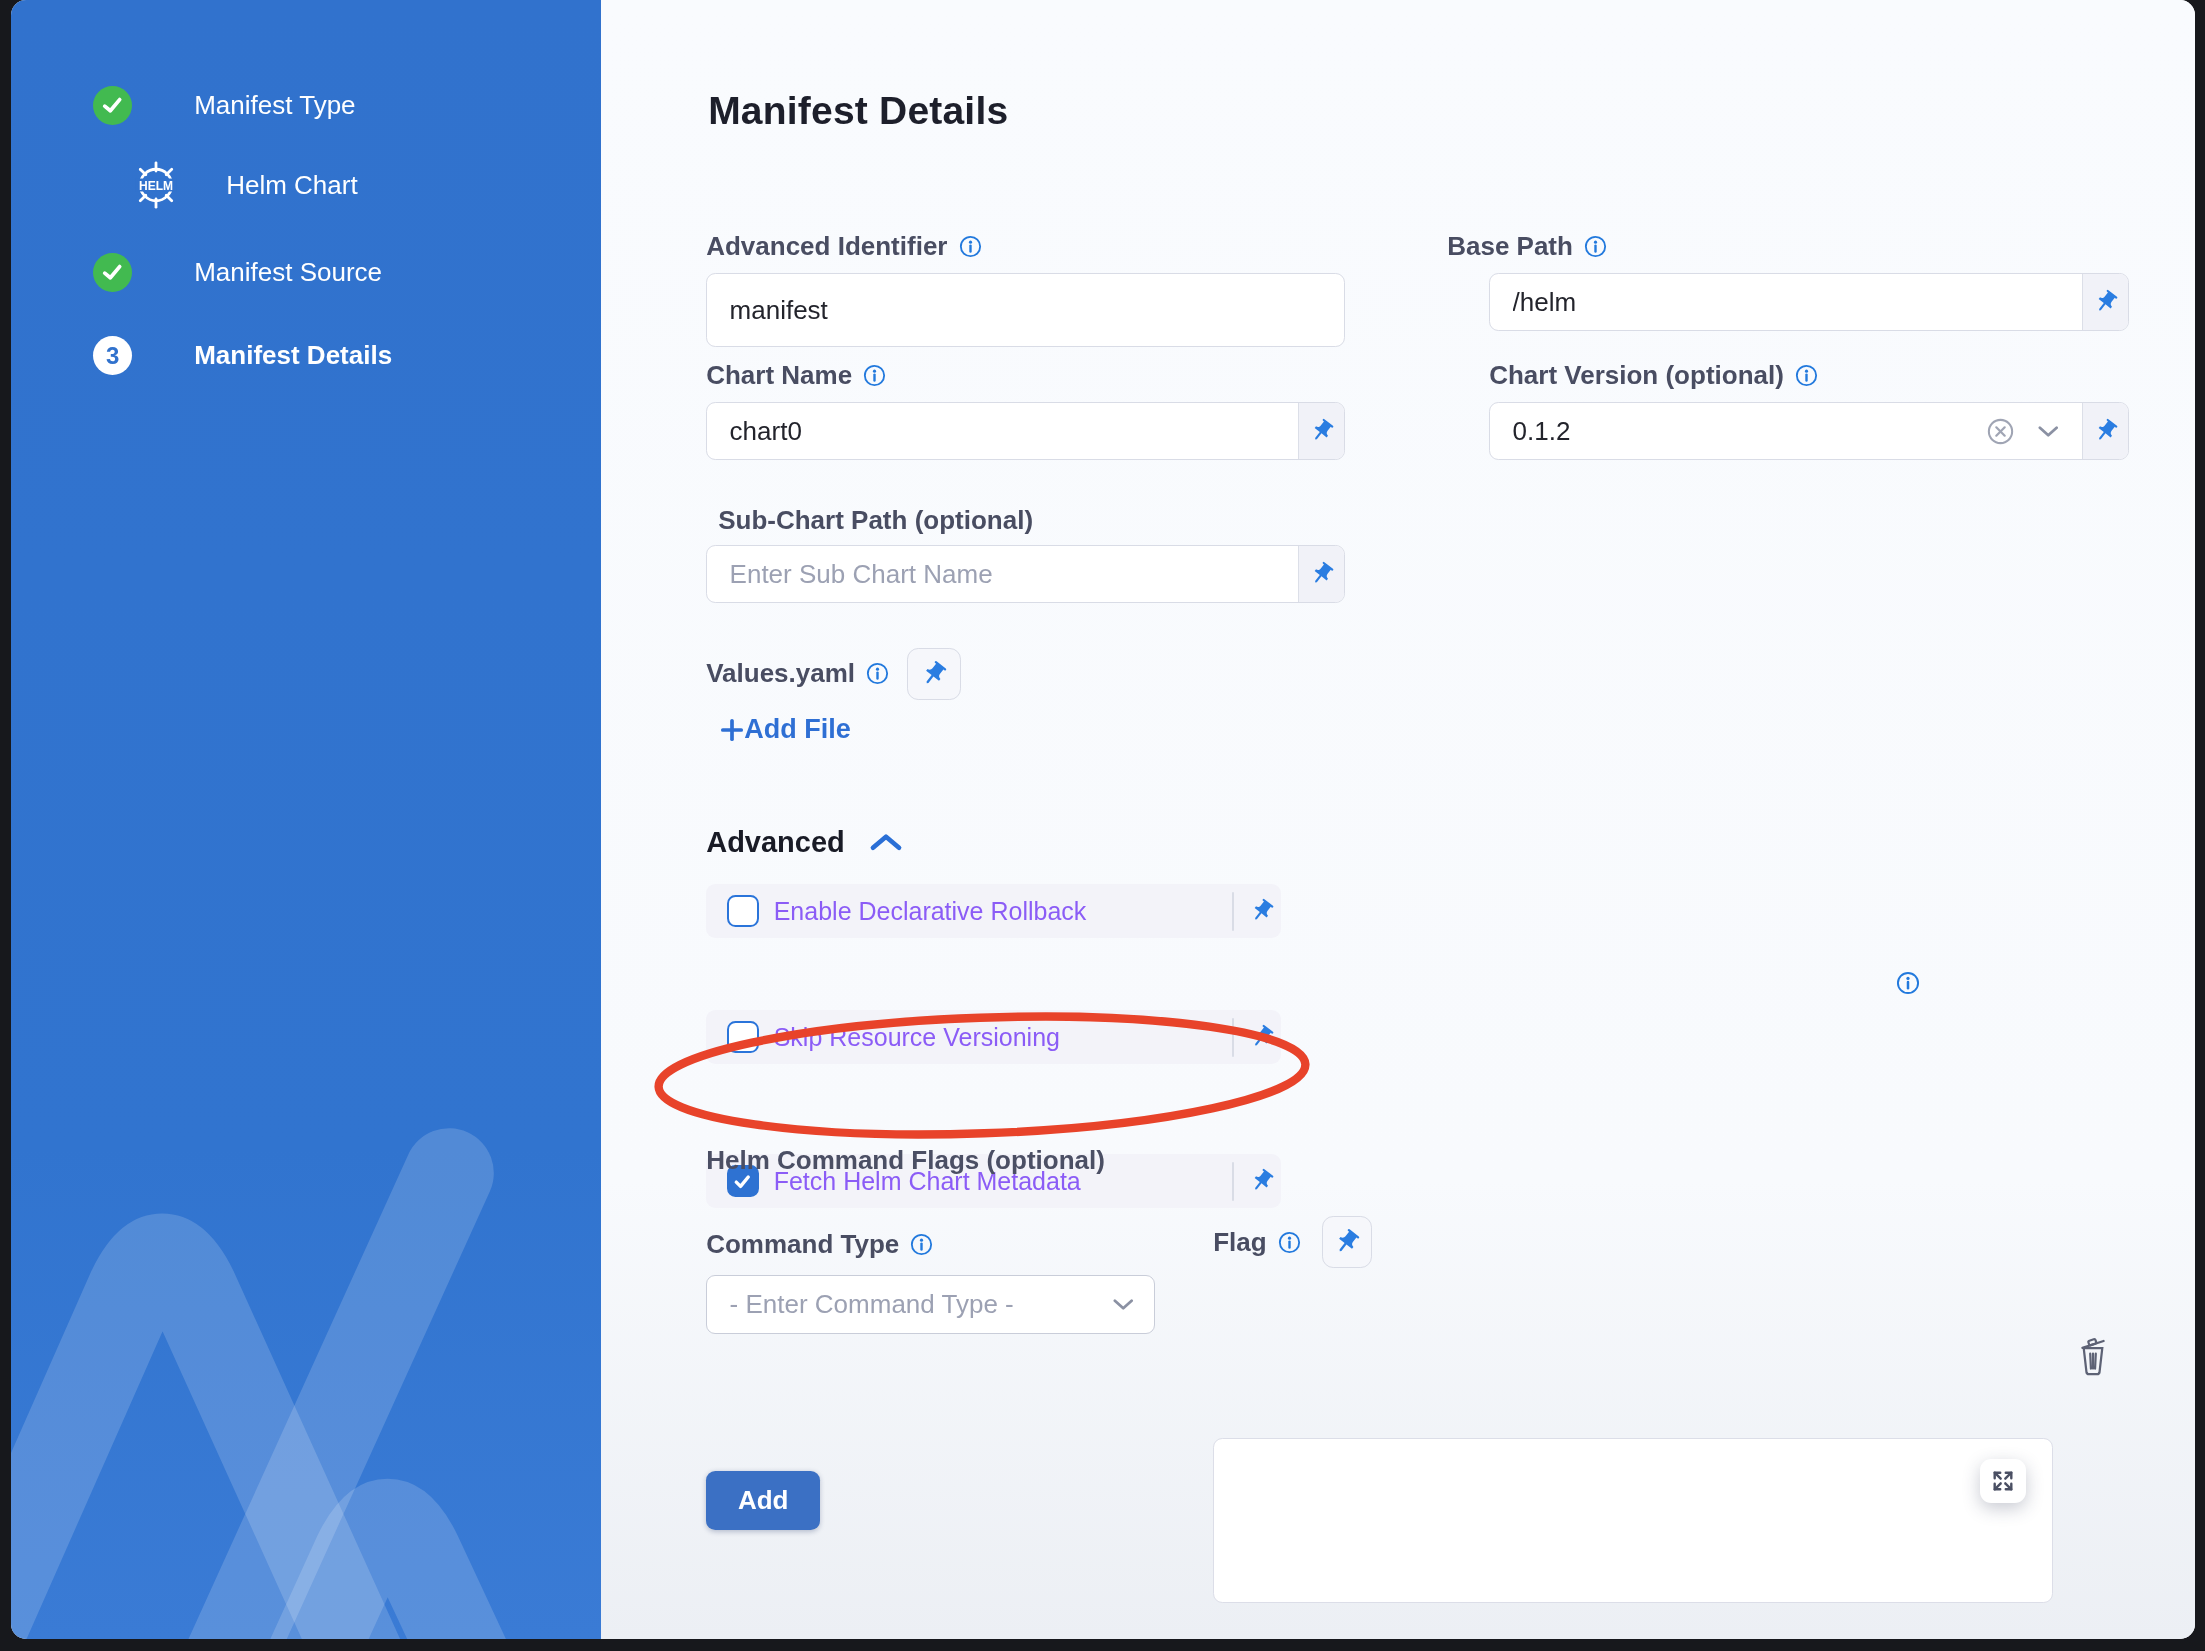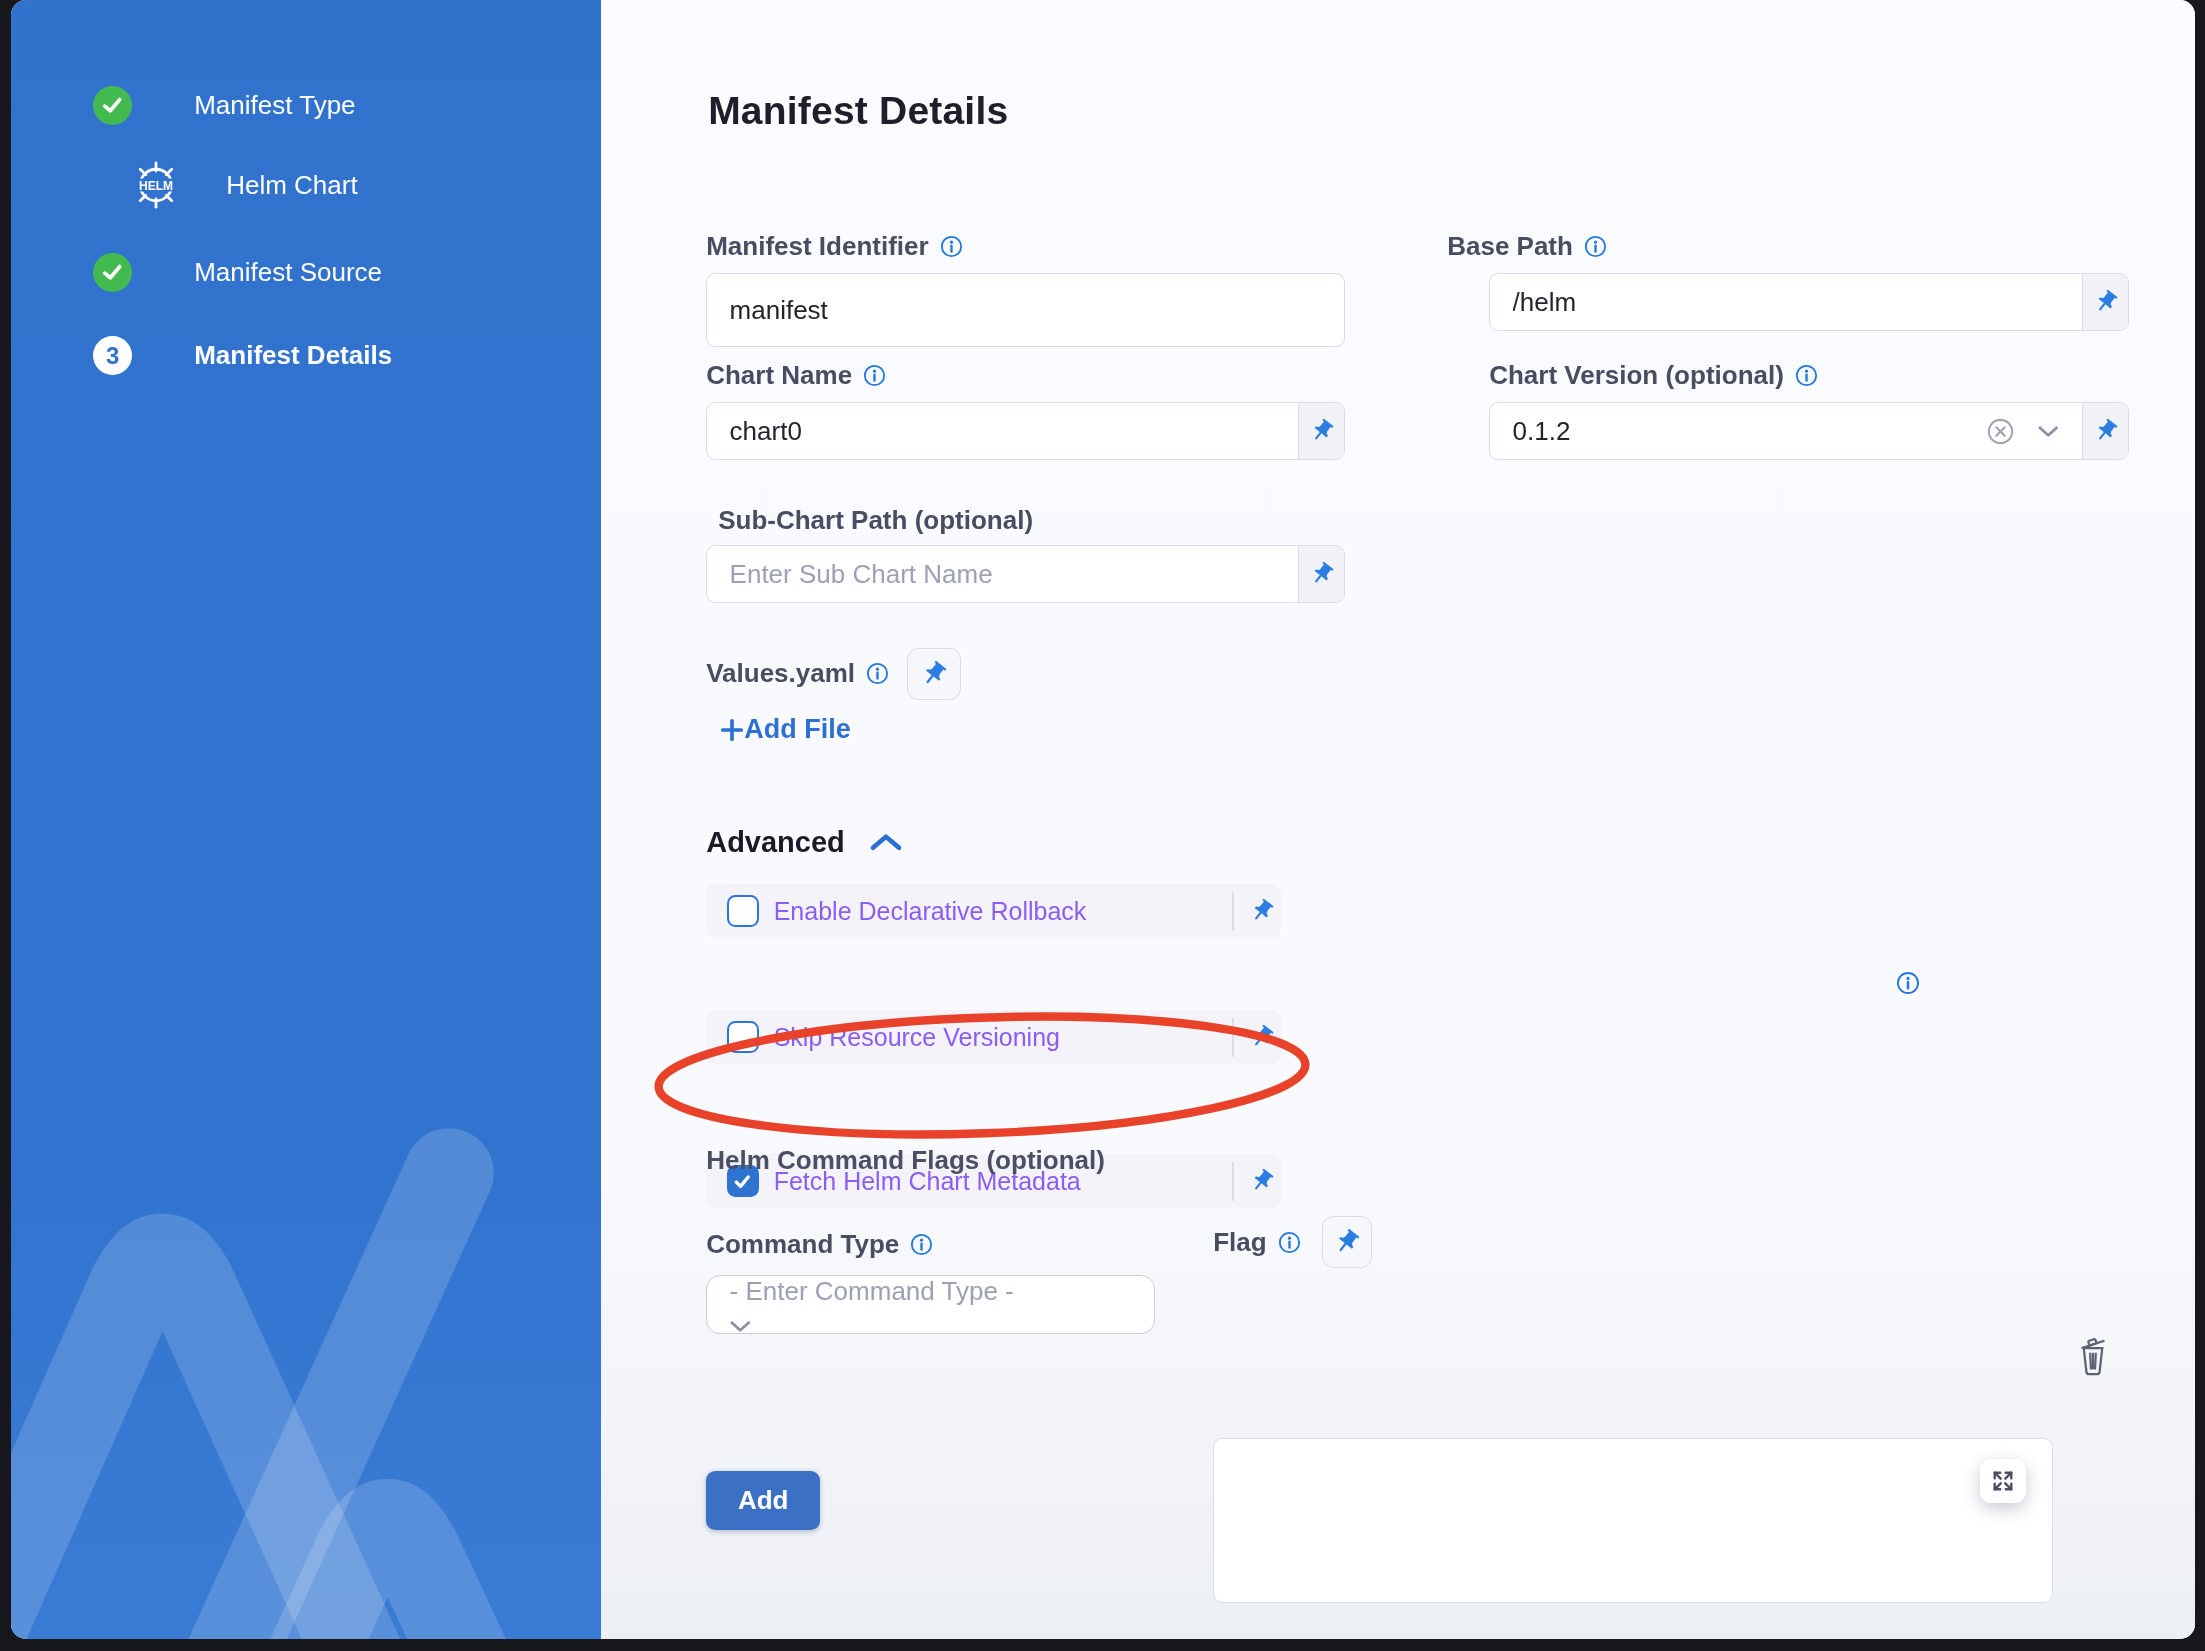--- a/index.html
+++ b/index.html
@@ -74,23 +74,23 @@
   .chk-row .cb{
     margin-left:20.5px;width:32px;height:32px;border-radius:8.4px;box-sizing:border-box;
     background:#ffffff;border:2.8px solid #2a74da;flex:0 0 auto;
     display:flex;align-items:center;justify-content:center;
   }
   .chk-row .cb.checked{background:#2e72d2;border-color:#2e72d2;}
   .chk-row .cb-label{margin-left:15px;font-size:25px;color:#8b5cf6;}
   .chk-row .divider{position:absolute;left:526px;top:7.5px;bottom:7.5px;width:1.9px;background:#d9dce6;border-radius:1.9px;}
   .chk-row .row-pin{position:absolute;left:537px;top:0;width:38px;height:100%;display:flex;align-items:center;justify-content:center;}
   .select-box{
-    width:449px;height:59px;background:#ffffff;border:1.9px solid #c9cdd9;border-radius:14px;
-    box-sizing:border-box;display:flex;align-items:flex-start;justify-content:space-between;
-    padding:0 20.5px 0 22.4px;cursor:pointer;flex-direction:column;
+    width:449px;height:59px;background:#ffffff;border:1.9px solid #c9cdd9;border-radius:9px;
+    box-sizing:border-box;display:flex;align-items:center;justify-content:space-between;
+    padding:0 20.5px 0 22.4px;cursor:pointer;
   }
   .select-box .ph{font-size:26px;color:#9ca1b3;white-space:nowrap;}
   .textarea-box{
     background:#ffffff;border:1.9px solid #dcdee8;border-radius:9.3px;box-sizing:border-box;position:relative;
   }
   .textarea-box textarea{
     position:absolute;inset:9.3px 65px 9.3px 13px;border:none;outline:none;resize:none;
     font-family:"Liberation Sans", sans-serif;font-size:24px;background:transparent;
   }
   .expand-btn{
@@ -161,21 +161,21 @@
         <path d="M 290 650 L 372 470 Q 404 402 436 470 L 520 650"></path>
       </g>
     </svg>
   </div>
 
   <div class="main">
 
     <div class="abs dialog-title">Manifest Details</div>
 
     <div class="abs field-label" style="left:105px;top:231px;">
-      <span>Manifest Identifier</span>
+      <span>Advanced Identifier</span>
       <svg width="23" height="23" viewBox="0 0 25 25">
           <circle cx="12.5" cy="12.5" r="10.5" fill="none" stroke="#2279dd" stroke-width="2"></circle>
           <circle cx="12.5" cy="7.8" r="1.7" fill="#2279dd"></circle>
           <line x1="12.5" y1="11.5" x2="12.5" y2="18" stroke="#2279dd" stroke-width="2.6" stroke-linecap="round"></line>
         </svg>
     </div>
     <div class="abs input-box" style="left:105px;top:273px;width:639px;height:74px;align-items:center;">
       <input value="manifest" style="">
     </div>
 

